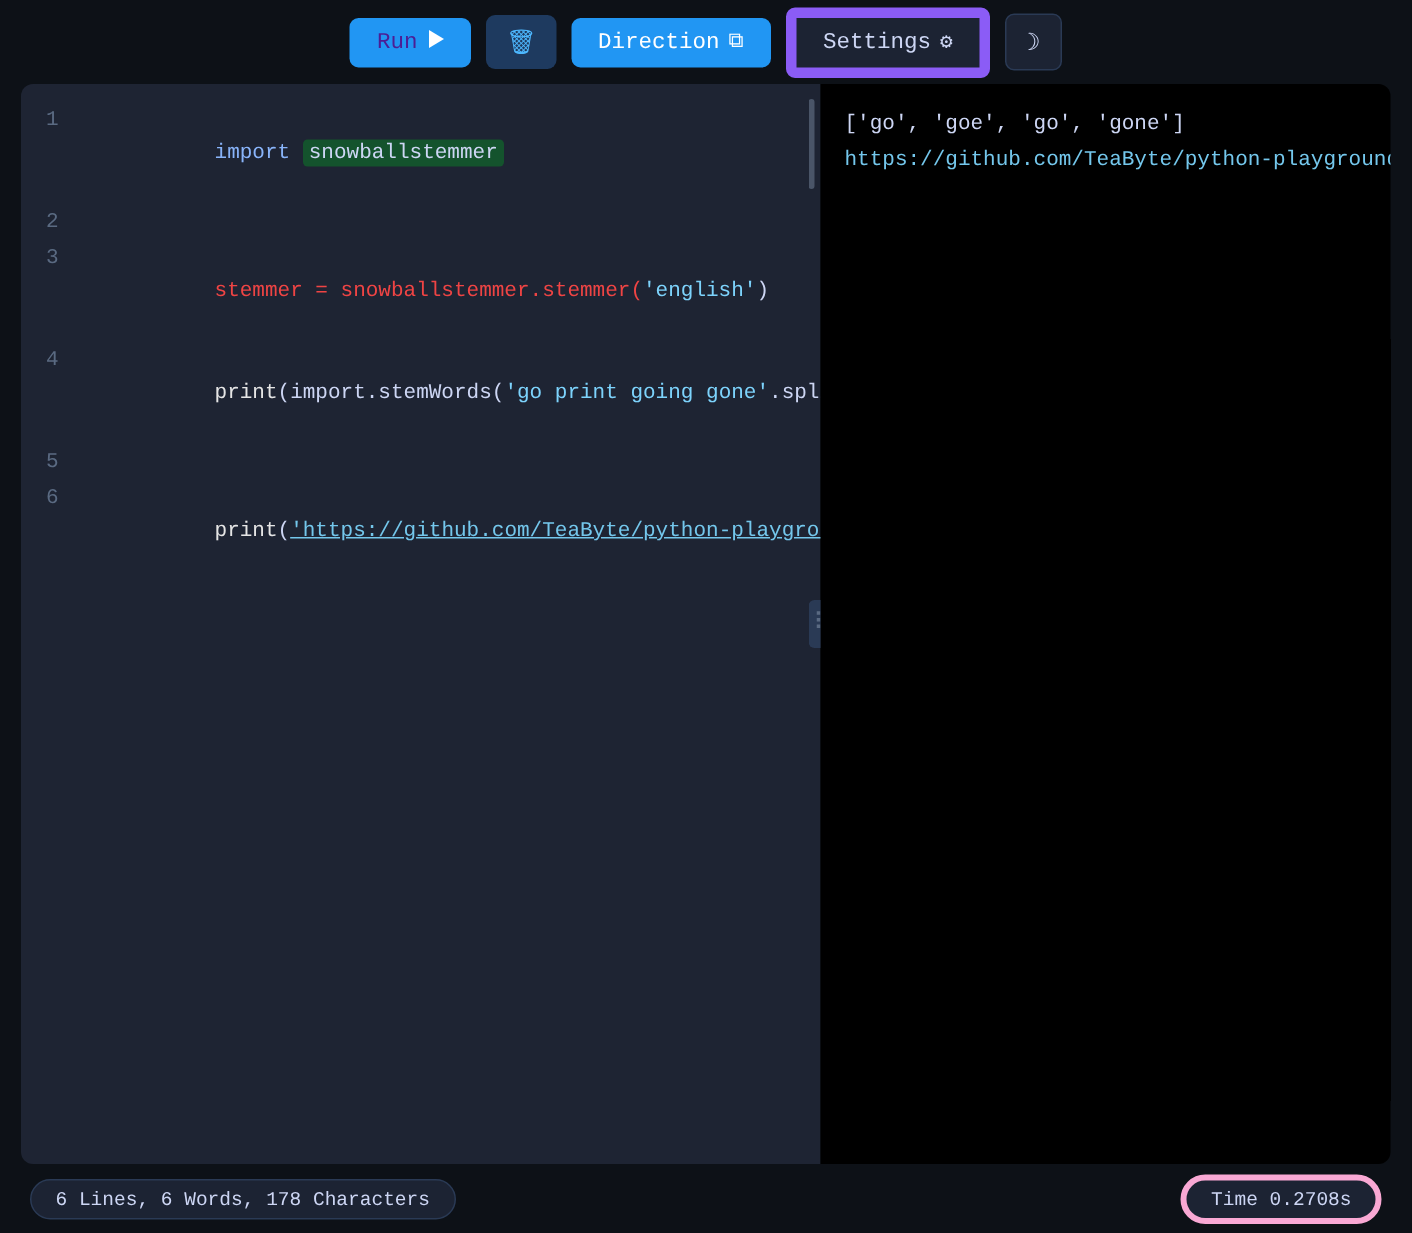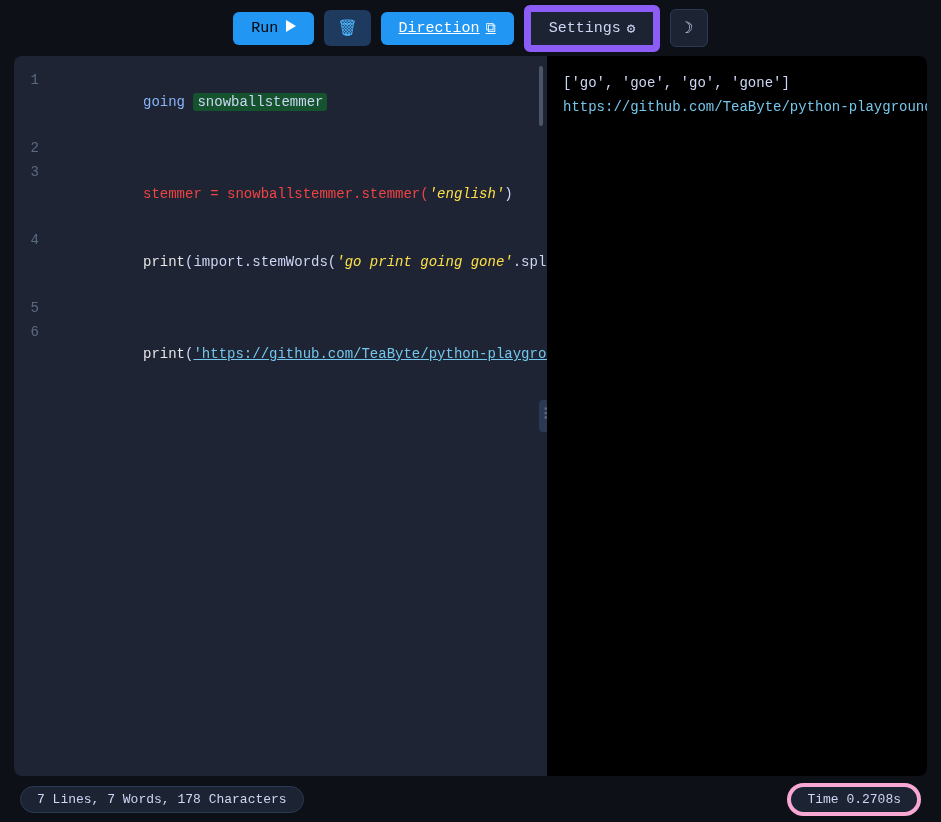--- a/index.html
+++ b/index.html
@@ -34,33 +34,32 @@
       border-radius: 6px;
       border: none;
       cursor: pointer;
       font-size: 15px;
       font-weight: 500;
       font-family: inherit;
     }
 
     .btn-run {
       background-color: #2196f3;
-      color: #000000;
+      color: #4c1d95;
     }
 
     .btn-trash {
       background-color: #1e3a5f;
       color: #4db8ff;
       padding: 8px 13px;
     }
 
     .btn-direction {
       background-color: #2196f3;
       color: #fff;
-      text-decoration: underline;
     }
 
     .btn-settings {
       background-color: #1c2333;
       color: #cdd6f4;
       border: 7px solid #8b5cf6;
     }
 
     .btn-moon {
       background-color: #1c2333;
@@ -128,21 +127,21 @@
       white-space: pre;
     }
 
     
     .kw-import { color: #89b4fa; }
     .kw-module { color: #cdd6f4; background-color: #14532d; padding: 1px 4px; border-radius: 3px; }
     .kw-var { color: #ef4444; }
     .kw-print { color: #e5e5e5; }
     .kw-url { color: #74c7ec; text-decoration: underline; }
     .kw-paren { color: #cdd6f4; }
-    .kw-arg-str { color: #fde047; font-style: italic; }
+    .kw-arg-str { color: #7dd3fc; }
 
     
     .scroll-handle {
       position: absolute;
       right: 4px;
       top: 10px;
       width: 4px;
       height: 60px;
       background-color: #4a5568;
       border-radius: 2px;
@@ -272,21 +271,21 @@
 </div>
 
 <div class="main-content">
 
   <div class="editor-panel">
     <div class="editor-content">
 
       <div class="code-line">
         <span class="line-number">1</span>
         <span class="line-code">
-          <span class="kw-import">going </span><span class="kw-module">snowballstemmer</span>
+          <span class="kw-import">import </span><span class="kw-module">snowballstemmer</span>
         </span>
       </div>
 
       <div class="code-line">
         <span class="line-number">2</span>
         <span class="line-code"></span>
       </div>
 
       <div class="code-line">
         <span class="line-number">3</span>
@@ -324,15 +323,15 @@
 
   <div class="output-panel">
     <div class="output-content">
       <div class="output-line">['go', 'goe', 'go', 'gone']</div>
       <div class="output-line output-url">https://github.com/TeaByte/python-playground</div>
     </div>
   </div>
 </div>
 
 <div class="status-bar">
-  <div class="status-badge">7 Lines, 7 Words, 178 Characters</div>
+  <div class="status-badge">6 Lines, 6 Words, 178 Characters</div>
   <div class="time-badge">Time 0.2708s</div>
 </div>
 
 </body></html>

